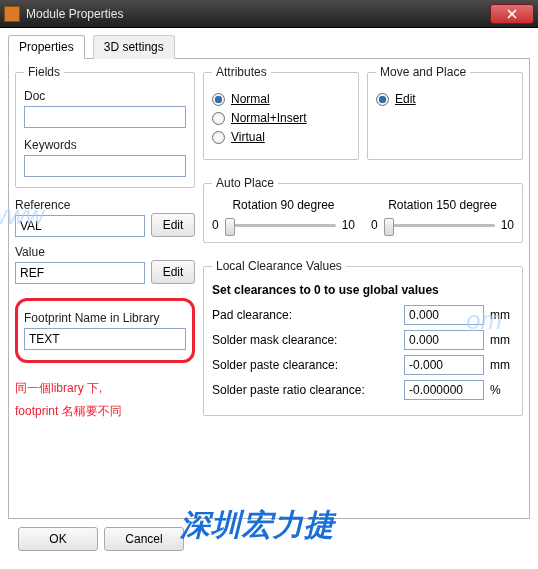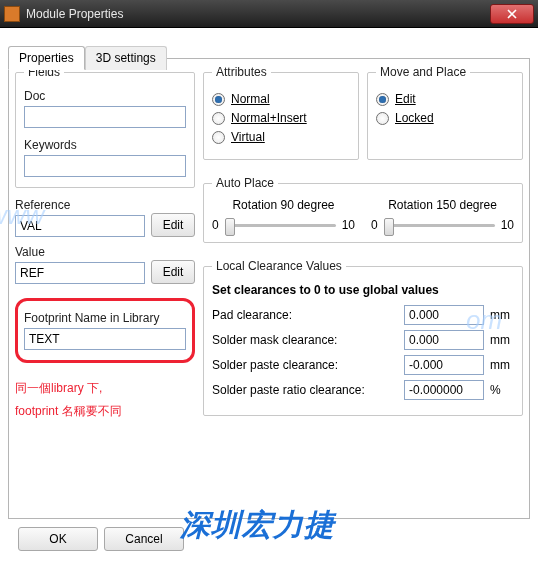--- a/index.html
+++ b/index.html
@@ -9,21 +9,21 @@
   .titlebar { height:28px; background:linear-gradient(#4a4a4a,#1f1f1f); display:flex; align-items:center; color:#fff; padding:0 4px; border-bottom:1px solid #000; }
   .titlebar .icon { width:16px; height:16px; background:#d97a2a; border:1px solid #8a4a10; margin-right:6px; }
   .titlebar .title { flex:1; color:#e8e8e8; }
   .close-btn { width:44px; height:20px; background:linear-gradient(#e07070,#c83030); border:1px solid #7a1818; border-radius:3px; display:flex; align-items:center; justify-content:center; color:#fff; font-weight:bold; }
   .close-btn svg { width:10px; height:10px; }
 
   .client { padding:6px 8px 8px 8px; }
 
   
   .tabs { display:flex; border-bottom:1px solid #b5b5b5; }
-  .tab { padding:4px 10px 4px 10px; border:1px solid #b5b5b5; border-bottom:none; background:#f3f3f3; margin-right:0px; position:relative; top:12px; border-top-left-radius:3px; border-top-right-radius:3px; }
+  .tab { padding:4px 10px 4px 10px; border:1px solid #b5b5b5; border-bottom:none; background:#f3f3f3; margin-right:8px; position:relative; top:1px; border-top-left-radius:3px; border-top-right-radius:3px; }
   .tab.active { background:#fff; border-bottom:1px solid #fff; }
   .tab.inactive { background:#f0f0f0; border-top-color:#ccc; border-right-color:#ccc; border-left-color:#ccc; }
 
   .panel { border:1px solid #b5b5b5; border-top:none; padding:6px; height:460px; }
   .cols { display:flex; gap:8px; }
   .leftcol { width:180px; display:flex; flex-direction:column; }
   .rightcol { flex:1; display:flex; flex-direction:column; gap:8px; }
 
   fieldset { border:1px solid #c8c8c8; border-radius:2px; padding:8px 8px 10px 8px; margin:0 0 8px 0; }
   legend { padding:0 4px; color:#222; }
@@ -143,24 +143,20 @@
               <div class="radio"></div>
               <span>Virtual</span>
             </div>
           </fieldset>
 
           <fieldset>
             <legend>Move and Place</legend>
             <div class="radio-row">
               <div class="radio checked"></div>
               <span>Edit</span>
-            </div>
-            <div class="radio-row">
-              <div class="radio"></div>
-              <span>Locked</span>
             </div>
           </fieldset>
         </div>
 
         <fieldset>
           <legend>Auto Place</legend>
           <div class="sliders">
             <div class="slider-block">
               <div class="slider-title">Rotation 90 degree</div>
               <div class="slider-row">

